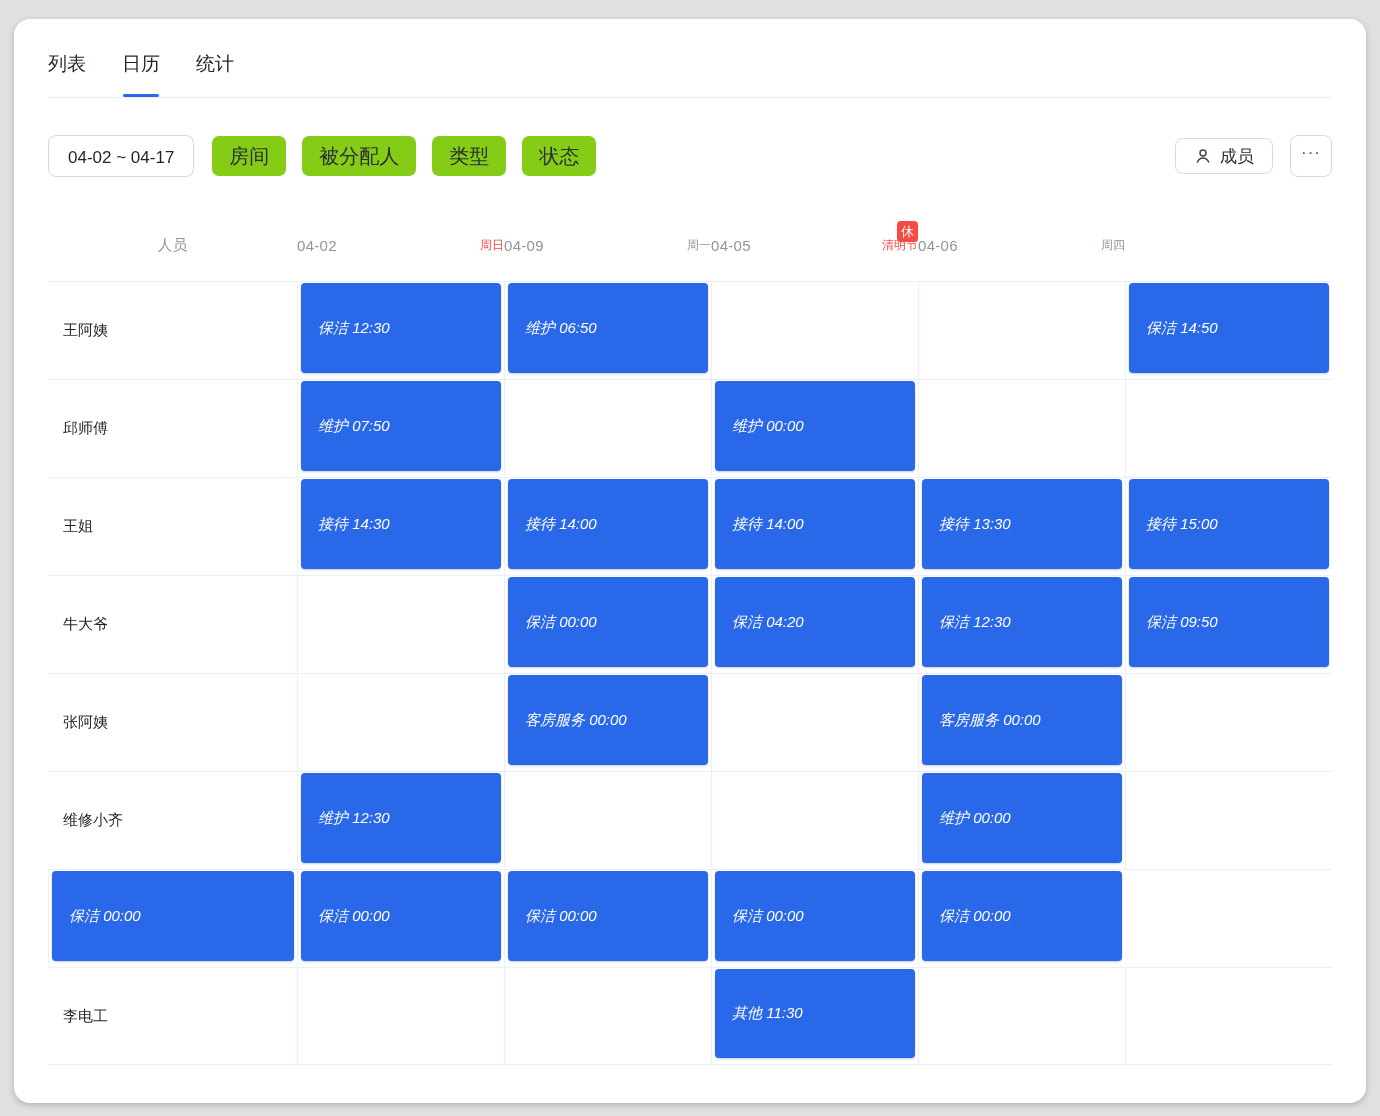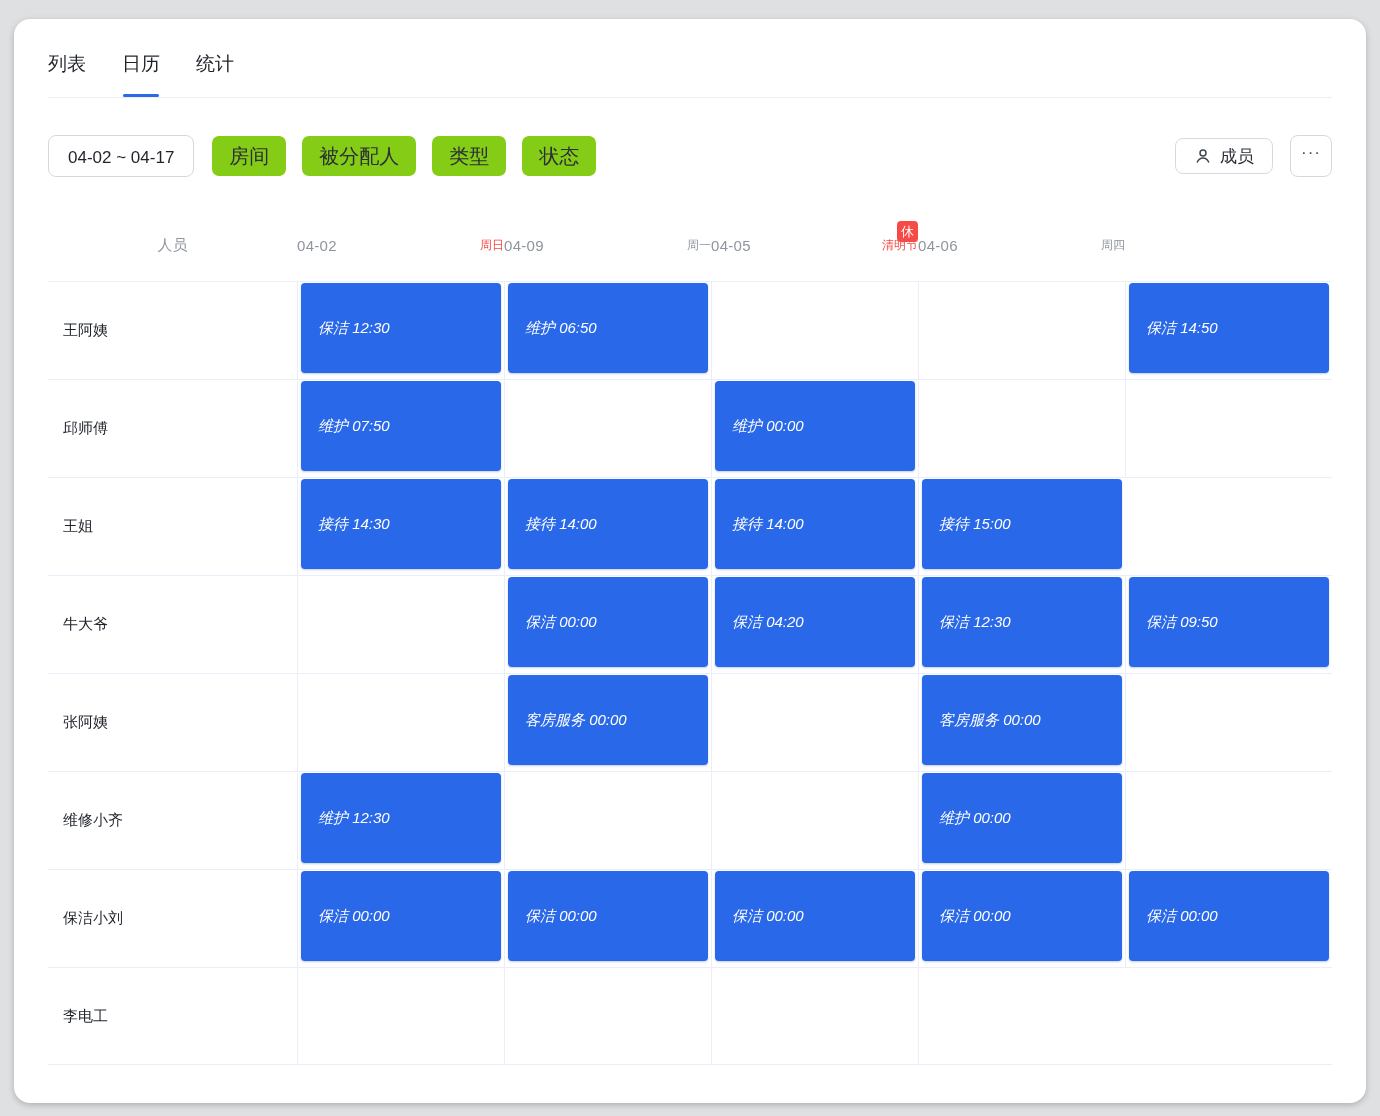--- a/index.html
+++ b/index.html
@@ -186,20 +186,23 @@
           <div class="day-cell">
             <div class="event">接待 14:30</div>
           </div>
           <div class="day-cell">
             <div class="event">接待 14:00</div>
           </div>
           <div class="day-cell">
             <div class="event">接待 14:00</div>
           </div>
           <div class="day-cell">
+            <div class="event">接待 13:30</div>
+          </div>
+          <div class="day-cell">
             <div class="event">接待 15:00</div>
           </div>
         </div>
         <div class="grid-row">
           <div class="name-cell">牛大爷</div>
           <div class="day-cell"></div>
           <div class="day-cell">
             <div class="event">保洁 00:00</div>
           </div>
           <div class="day-cell">
@@ -230,40 +233,42 @@
             <div class="event">维护 12:30</div>
           </div>
           <div class="day-cell"></div>
           <div class="day-cell"></div>
           <div class="day-cell">
             <div class="event">维护 00:00</div>
           </div>
           <div class="day-cell"></div>
         </div>
         <div class="grid-row">
-          <div class="name-cell">保洁小刘</div>
           <div class="day-cell">
             <div class="event">保洁 00:00</div>
           </div>
           <div class="day-cell">
             <div class="event">保洁 00:00</div>
           </div>
           <div class="day-cell">
             <div class="event">保洁 00:00</div>
           </div>
           <div class="day-cell">
             <div class="event">保洁 00:00</div>
           </div>
           <div class="day-cell">
             <div class="event">保洁 00:00</div>
           </div>
         </div>
         <div class="grid-row">
           <div class="name-cell">李电工</div>
           <div class="day-cell"></div>
           <div class="day-cell"></div>
+          <div class="day-cell">
+            <div class="event">其他 11:30</div>
+          </div>
           <div class="day-cell"></div>
           <div class="day-cell"></div>
         </div>
       </div>
   </div>
 
 </div>
 
 </body></html>

